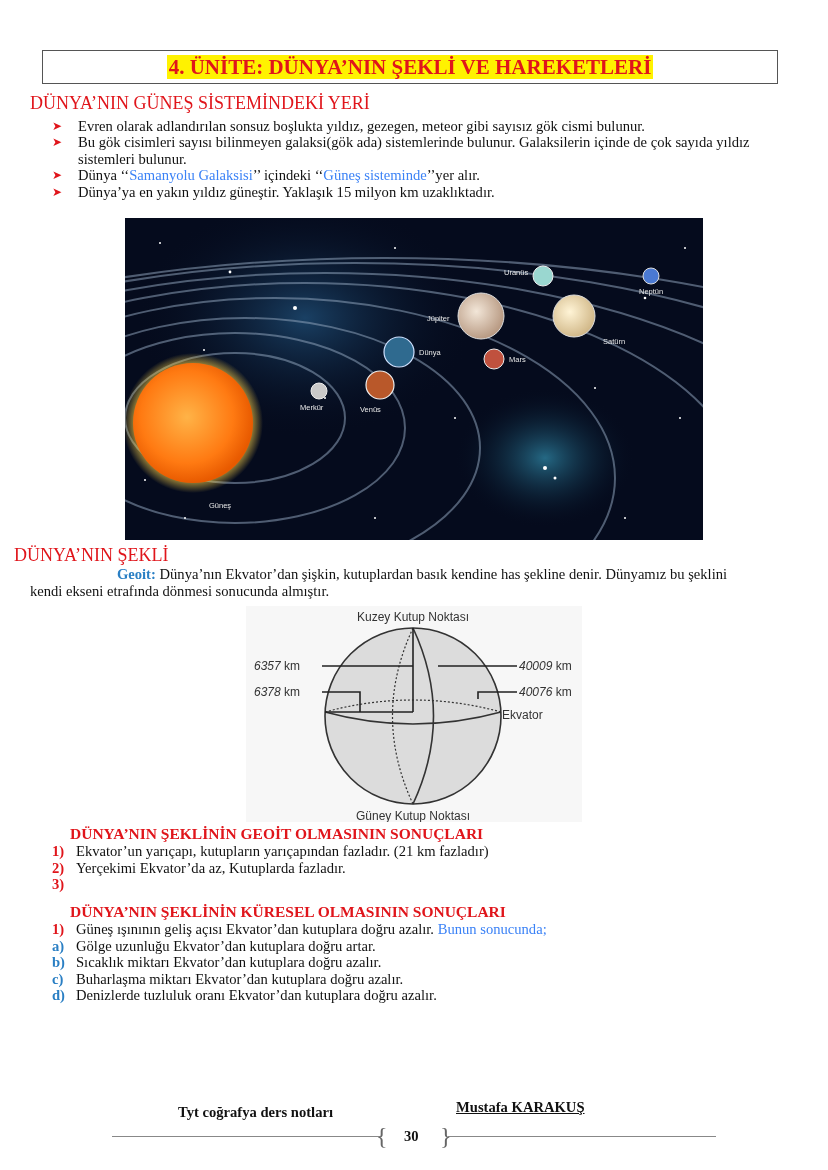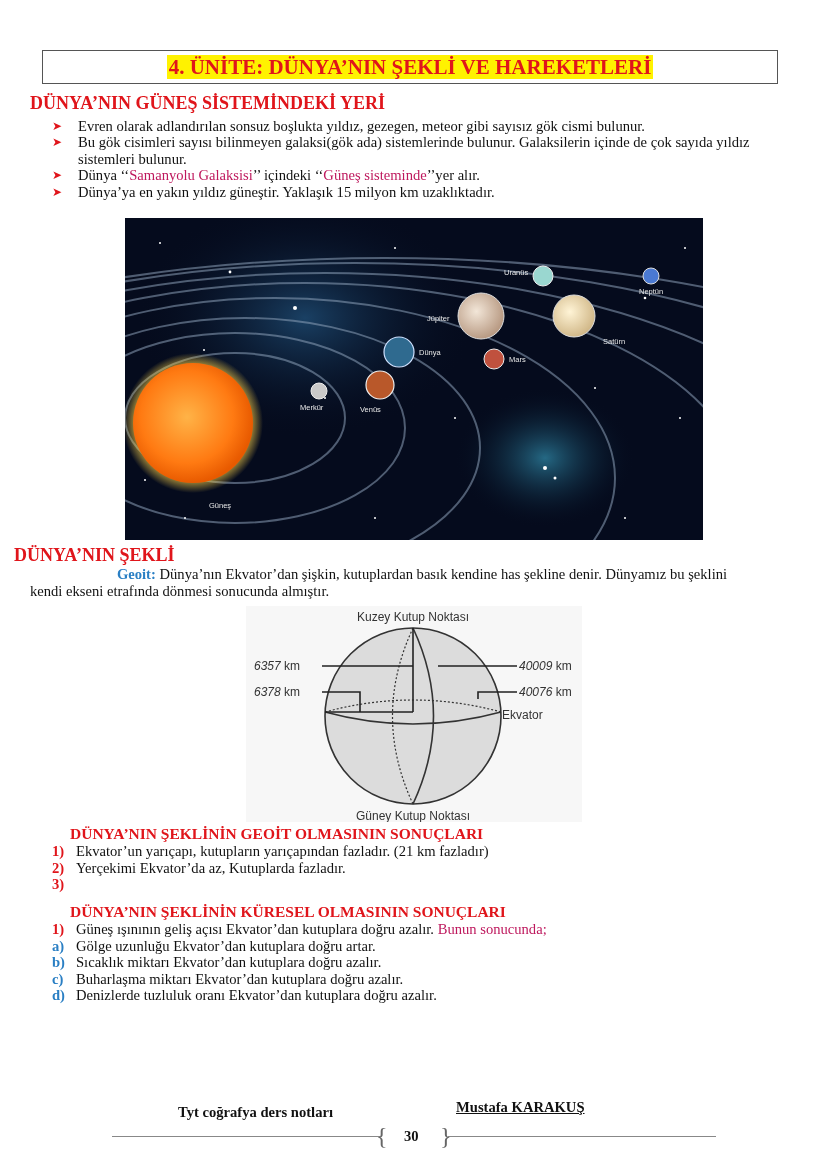--- a/index.html
+++ b/index.html
@@ -3,26 +3,26 @@
 <meta charset="utf-8">
 <style>
   html, body { margin: 0; padding: 0; background: #ffffff; }
   body { width: 828px; height: 1170px; position: relative; overflow: hidden;
          font-family: "Liberation Serif", "DejaVu Serif", serif; color: #111; }
   .abs { position: absolute; }
   .title-box { left: 42px; top: 50px; width: 736px; height: 34px; border: 1px solid #555;
                box-sizing: border-box; display: flex; align-items: center; justify-content: center; }
   .title-text { background: #fff200; color: #e0151b; font-weight: bold; font-size: 21px;
                 padding: 0 2px; line-height: 24px; white-space: nowrap; }
-  .h-red { color: #e0151b; font-weight: bold; font-size: 18px; white-space: nowrap; text-align: center; }
+  .h-red { color: #e0151b; font-weight: normal; font-size: 18px; white-space: nowrap; text-align: center; }
   .h-red-sm { color: #e0151b; font-weight: bold; font-size: 15.5px; white-space: nowrap; }
   .bullets { left: 52px; top: 118px; width: 720px; font-size: 14.6px; line-height: 16.4px; margin: 0; padding: 0; list-style: none; }
   .bullets li { position: relative; padding-left: 26px; }
   .bullets .arrow { position: absolute; left: 0; top: 0; color: #e0151b; font-size: 12px; }
-  .blue { color: #be185d; }
+  .blue { color: #3b82f6; }
   .solar { left: 125px; top: 218px; width: 578px; height: 322px; background: #050b1d; overflow: hidden; }
   .para { font-size: 14.6px; line-height: 17px; text-align: center; }
   .geoit-label { color: #2a7fc4; font-weight: bold; }
   .globe-wrap { left: 246px; top: 606px; width: 336px; height: 216px; background: #f7f7f7; }
   .numlist { margin: 0; padding: 0; list-style: none; font-size: 14.6px; line-height: 16.6px; }
   .numlist li { position: relative; padding-left: 24px; white-space: nowrap; }
   .numlist .n-red { position: absolute; left: 0; color: #e0151b; font-weight: bold; }
   .numlist .n-blue { position: absolute; left: 0; color: #2a7fc4; font-weight: bold; }
   .footer-line { height: 1px; background: #888; }
   .footer-text { font-weight: bold; font-size: 14.6px; white-space: nowrap; }

